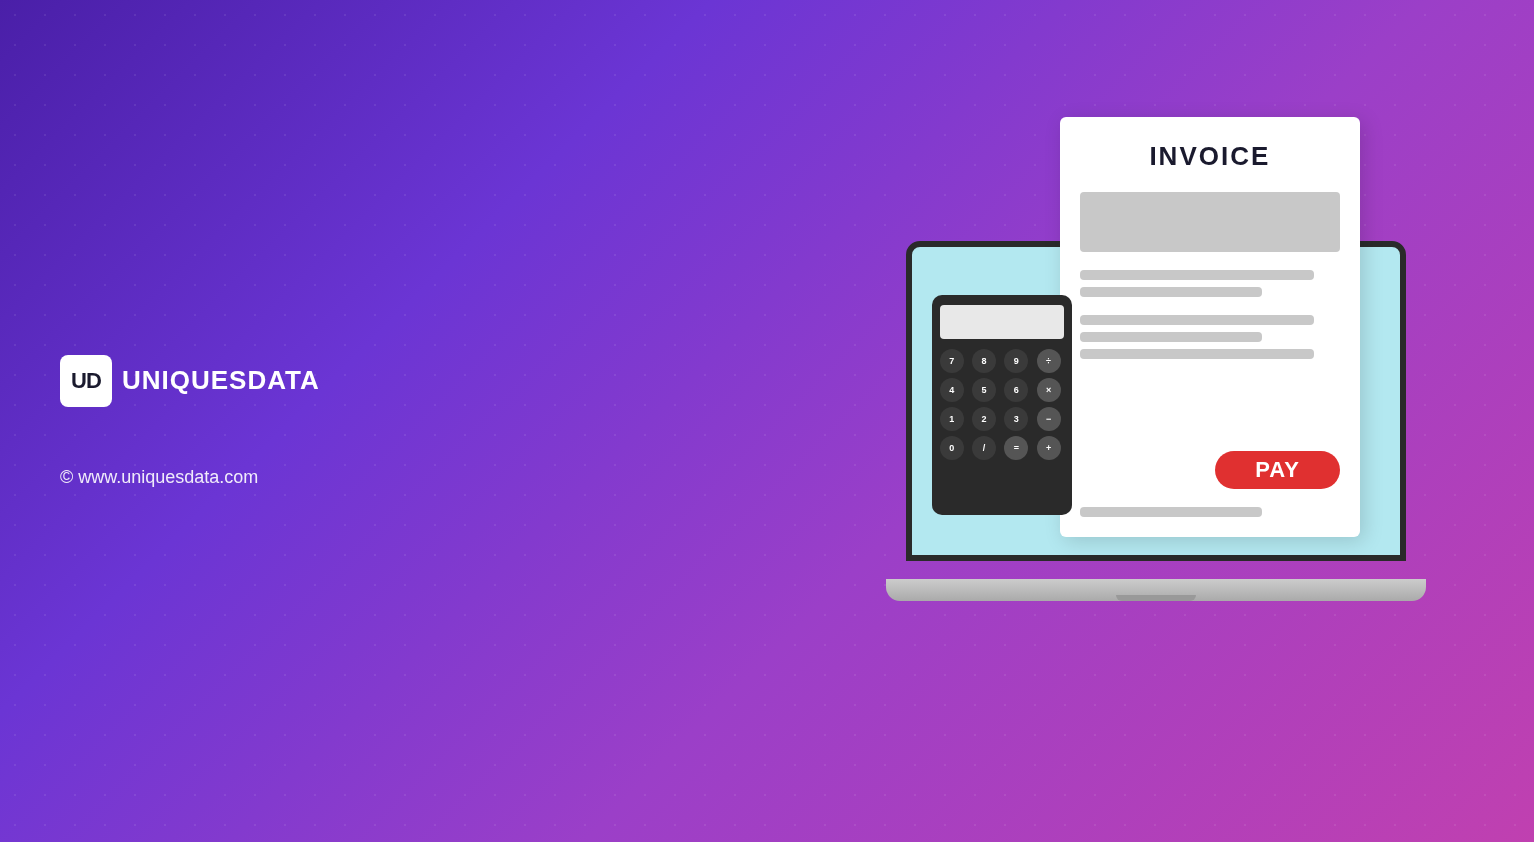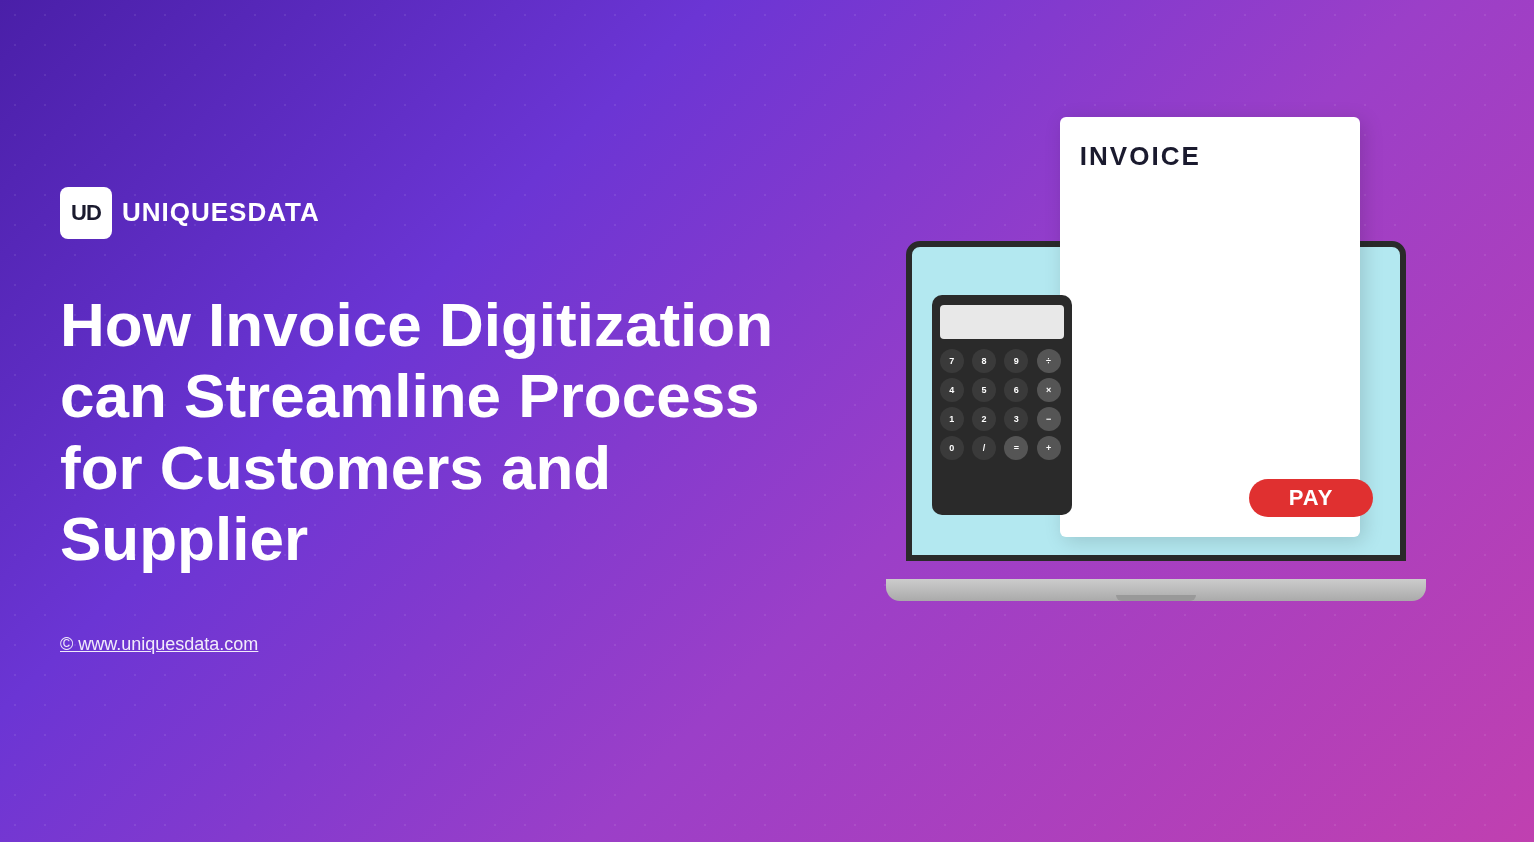--- a/index.html
+++ b/index.html
@@ -71,21 +71,20 @@
       font-size: 62px;
       font-weight: 900;
       line-height: 1.15;
       margin-bottom: 40px;
     }
 
     .copyright {
       color: rgba(255,255,255,0.9);
       font-size: 18px;
       margin-top: 60px;
-      text-decoration: underline;
     }
 
     
     .right-section {
       flex: 0 0 45%;
       display: flex;
       align-items: center;
       justify-content: center;
       position: relative;
       z-index: 2;
@@ -141,21 +140,21 @@
       width: 300px;
       height: 420px;
       background: white;
       border-radius: 6px;
       position: absolute;
       top: -130px;
       right: 40px;
       box-shadow: 4px 4px 20px rgba(0,0,0,0.15);
       padding: 24px 20px 20px;
       display: flex;
-      flex-direction: row;
+      flex-direction: column;
       gap: 12px;
     }
 
     .invoice-title-text {
       font-size: 26px;
       font-weight: 900;
       color: #1a1a2e;
       text-align: center;
       letter-spacing: 2px;
       margin-bottom: 8px;
@@ -251,21 +250,20 @@
 
 <div class="background">
 
   <div class="left-section">
 
     <div class="logo-area">
       <div class="logo-box">UD</div>
       <span class="logo-text">UNIQUESDATA</span>
     </div>
 
-    <h1 class="main-title">How Invoice Digitization can Streamline Process for Customers and Supplier</h1>
 
     <p class="copyright">© www.uniquesdata.com</p>
 
   </div>
 
   <div class="right-section">
 
     <div class="laptop">
 
       <div class="laptop-screen">

